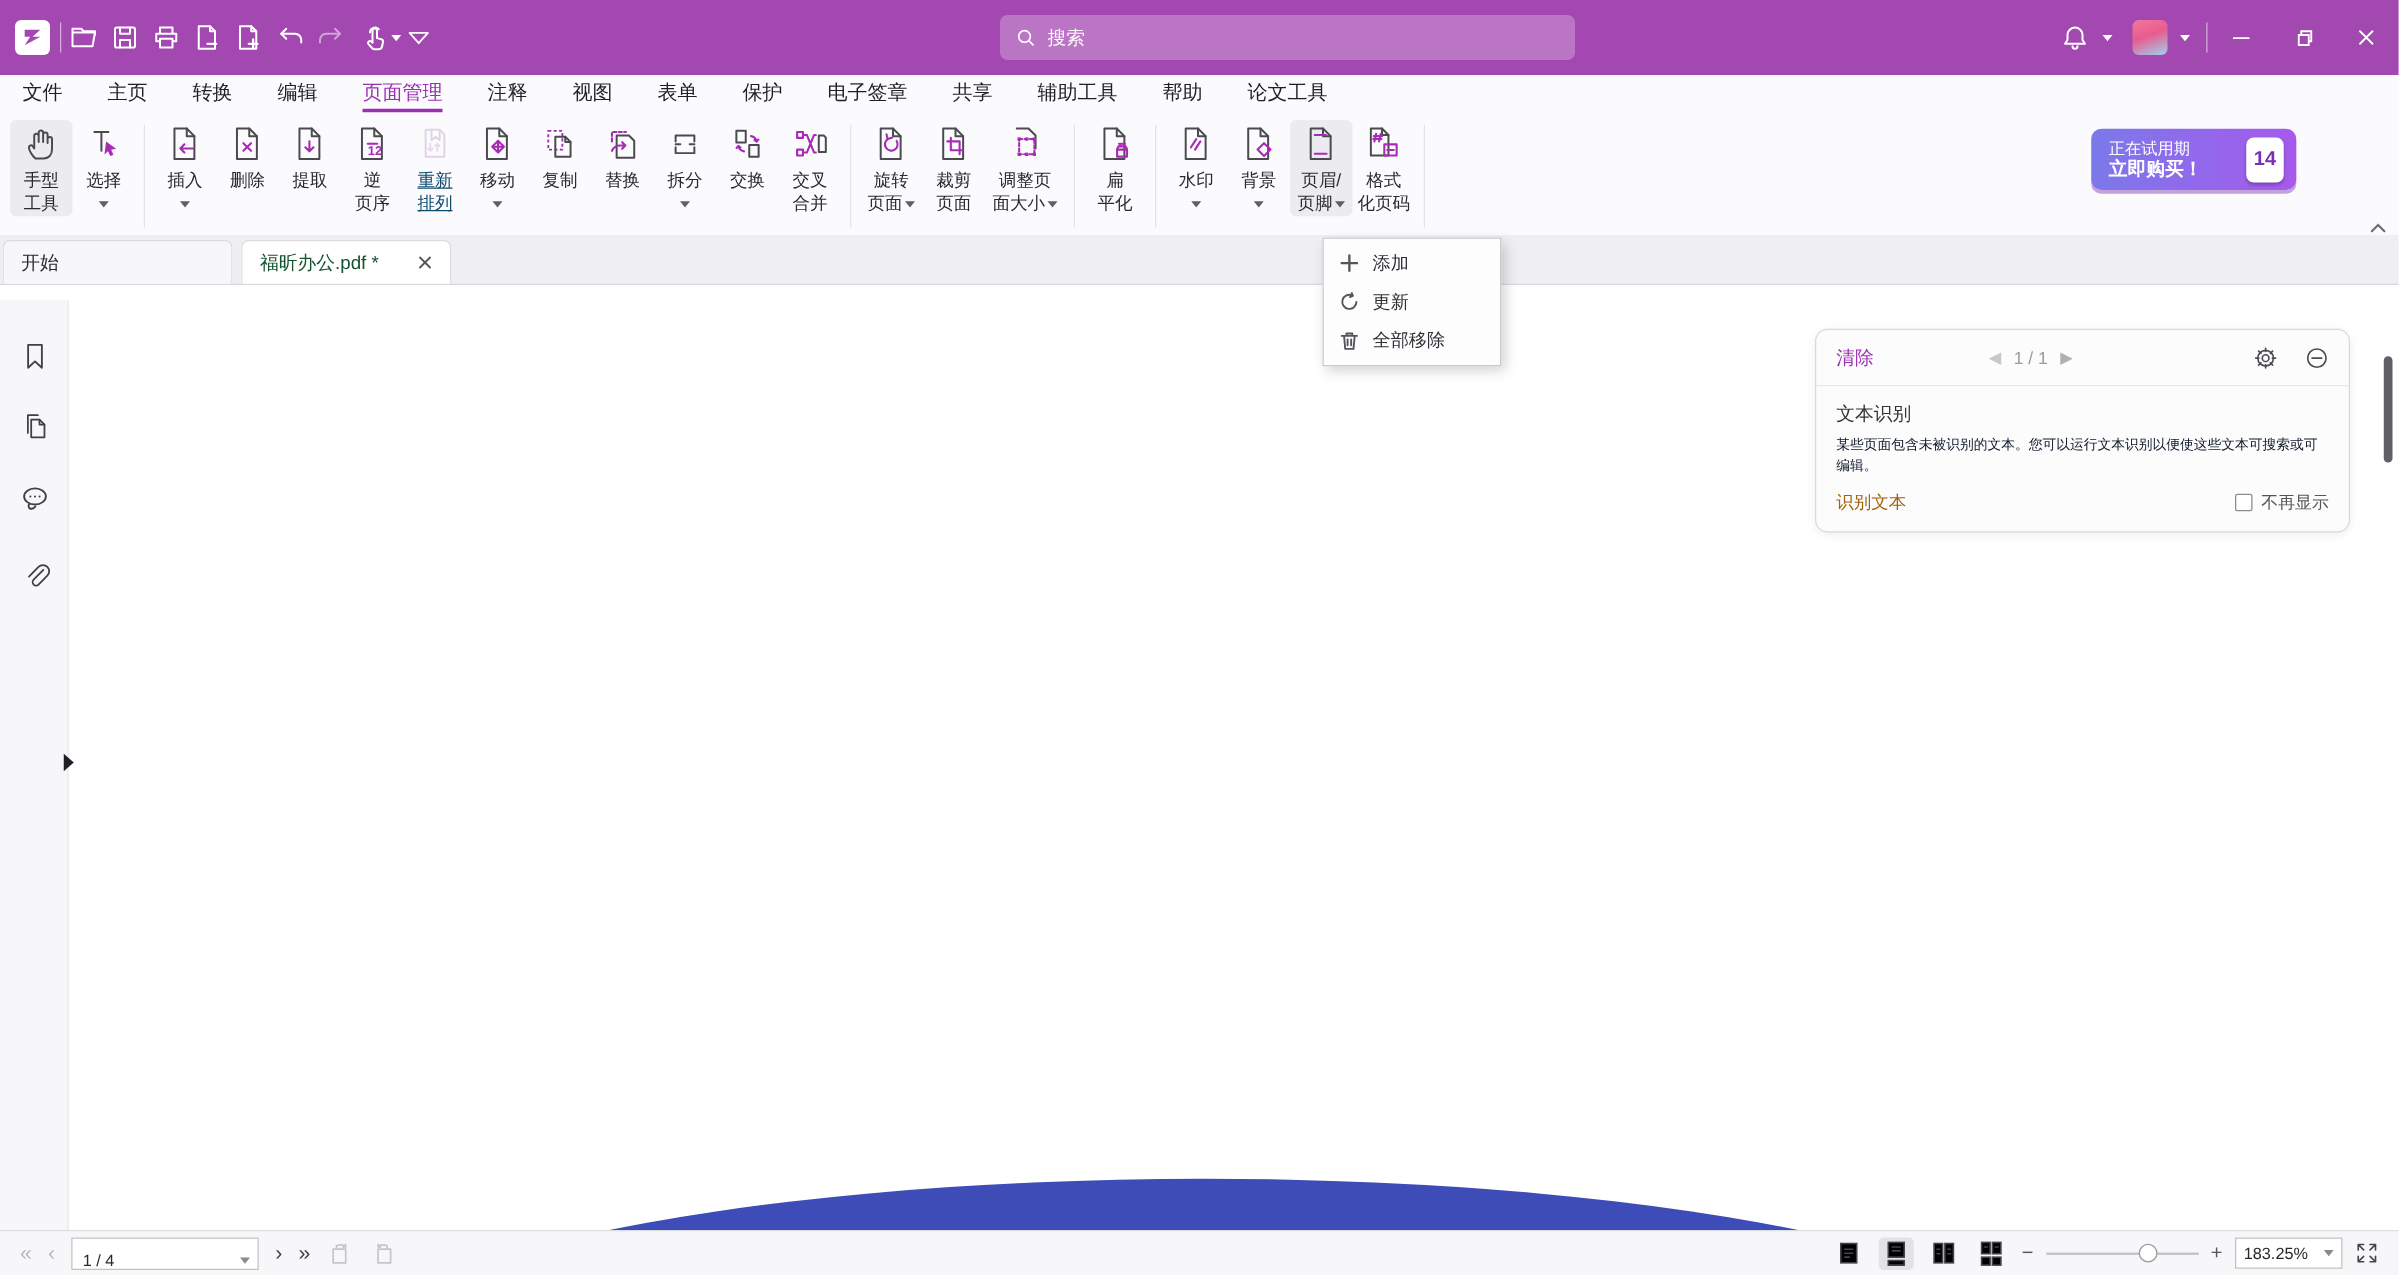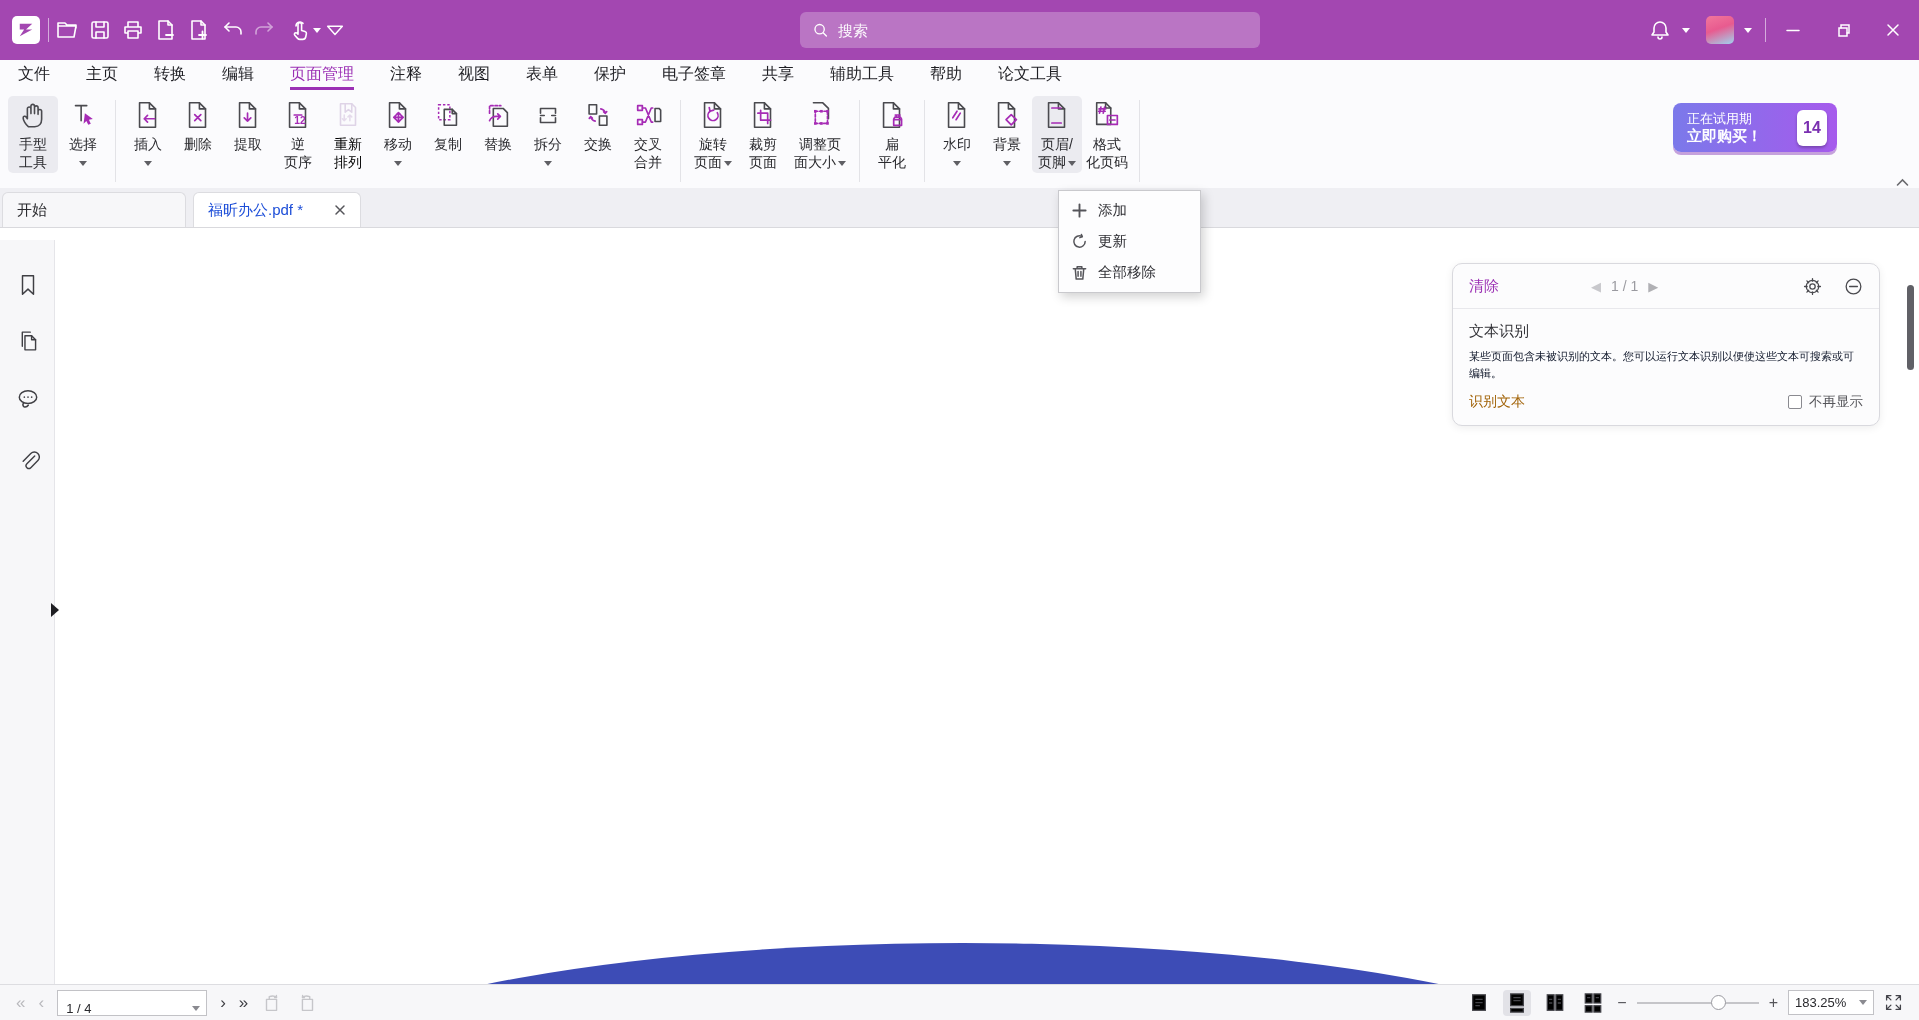--- a/index.html
+++ b/index.html
@@ -27,21 +27,21 @@
   .menubar { position:absolute; left:0; top:60px; width:1919px; height:30px; background:#fbfbfd; display:flex; align-items:stretch; padding-left:18px; gap:36px; }
   .mitem { display:flex; align-items:center; font-size:16px; color:#1f1f24; cursor:default; border-bottom:3px solid transparent; padding-top:2px; }
   .mitem.active { color:#9b30b4; border-bottom-color:#9b30b4; }
 
   
   .ribbon { position:absolute; left:0; top:90px; width:1919px; height:110px; background:#fbfbfd; display:flex; align-items:flex-start; padding:6px 0 0 8px; }
   .rbtn { min-width:50px; padding:4px 3px 2px; border-radius:5px; display:flex; flex-direction:column; align-items:center; text-align:center; }
   .rbtn.sel { background:#ebebf0; }
   .rbtn .ric { margin-bottom:5px; }
   .rl1,.rl2 { font-size:14px; line-height:18px; color:#2a2a2e; white-space:nowrap; }
-  .rbtn.dis .rl1,.rbtn.dis .rl2 { color:#000000; }
+  .rbtn.dis .rl1,.rbtn.dis .rl2 { color:#0c4a6e;text-decoration:underline; }
   .rbtn.dis .ric { opacity:.55; }
   .car { width:0; height:0; border-left:4px solid transparent; border-right:4px solid transparent; border-top:5px solid #5f5f64; display:inline-block; vertical-align:middle; margin-left:2px; }
   .rl2 .car:only-child { margin-left:0; }
   .rsep { width:1px; height:82px; background:#e3e3e7; margin:4px 7px 0; flex:0 0 auto; }
   .ric svg .g { stroke:#4a4a4f; fill:none; stroke-width:1.7; stroke-linecap:round; stroke-linejoin:round; }
   .ric svg .p { stroke:#a62bb5; fill:none; stroke-width:1.8; stroke-linecap:round; stroke-linejoin:round; }
   .ric svg .pf { fill:#a62bb5; stroke:none; }
   .ric svg .gd { stroke:#c9b6d6; fill:none; stroke-width:1.7; stroke-linecap:round; stroke-linejoin:round; }
   .ric svg text { font-family:"Liberation Sans",sans-serif; }
 
@@ -51,21 +51,21 @@
   .trial-l2 { font-size:15px; font-weight:bold; line-height:18px; }
   .trial-days { width:30px; height:36px; background:#fff; border-radius:6px; color:#7a2fb0; font-weight:bold; font-size:16px; display:flex; align-items:center; justify-content:center; box-shadow:0 2px 3px rgba(0,0,0,.25); }
 
   .collapse-chev { position:absolute; width:16px; height:12px; display:flex; align-items:center; justify-content:center; }
   .collapse-chev svg { stroke:#6a6a6e; fill:none; stroke-width:1.6; stroke-linecap:round; }
 
   
   .tabrow { position:absolute; left:0; top:188px; width:1919px; height:40px; background:#efeff3; border-bottom:1px solid #d9d9dd; }
   .tab { position:absolute; bottom:0; height:35px; display:flex; align-items:center; font-size:15px; border:1px solid #dcdce0; border-bottom:none; border-radius:6px 6px 0 0; padding:0 14px; }
   .tab.start { left:2px; width:184px; background:#f7f7f9; color:#2a2a2e; }
-  .tab.doc { left:193px; width:168px; background:#fff; color:#1d4ed8; justify-content:space-between; }
+  .tab.doc { left:193px; width:168px; background:#fff; color:#14532d; justify-content:space-between; }
   .tab-close svg { stroke:#55555a; stroke-width:1.5; fill:none; stroke-linecap:round; }
 
   
   .sidebar { position:absolute; left:0; top:240px; width:55px; height:744px; background:#f7f7f9; border-right:1px solid #e5e5e9; }
   .sb-ic { position:absolute; left:15px; width:26px; height:26px; display:flex; align-items:center; justify-content:center; }
   .sb-ic svg { stroke:#3f3f44; fill:none; stroke-width:1.6; stroke-linecap:round; stroke-linejoin:round; }
   .content { position:absolute; left:55px; top:240px; width:1864px; height:744px; background:#fff; overflow:hidden; }
   .page-shape { position:absolute; left:208px; top:703px; width:1400px; height:308px; background:#3d4cb6; border-radius:50%; }
   .panel-handle { position:absolute; left:51px; top:603px; width:0; height:0; border-top:7px solid transparent; border-bottom:7px solid transparent; border-left:8px solid #1f1f23; }
   .vscroll { position:absolute; right:5px; top:45px; width:7px; height:85px; background:#606066; border-radius:4px; }

